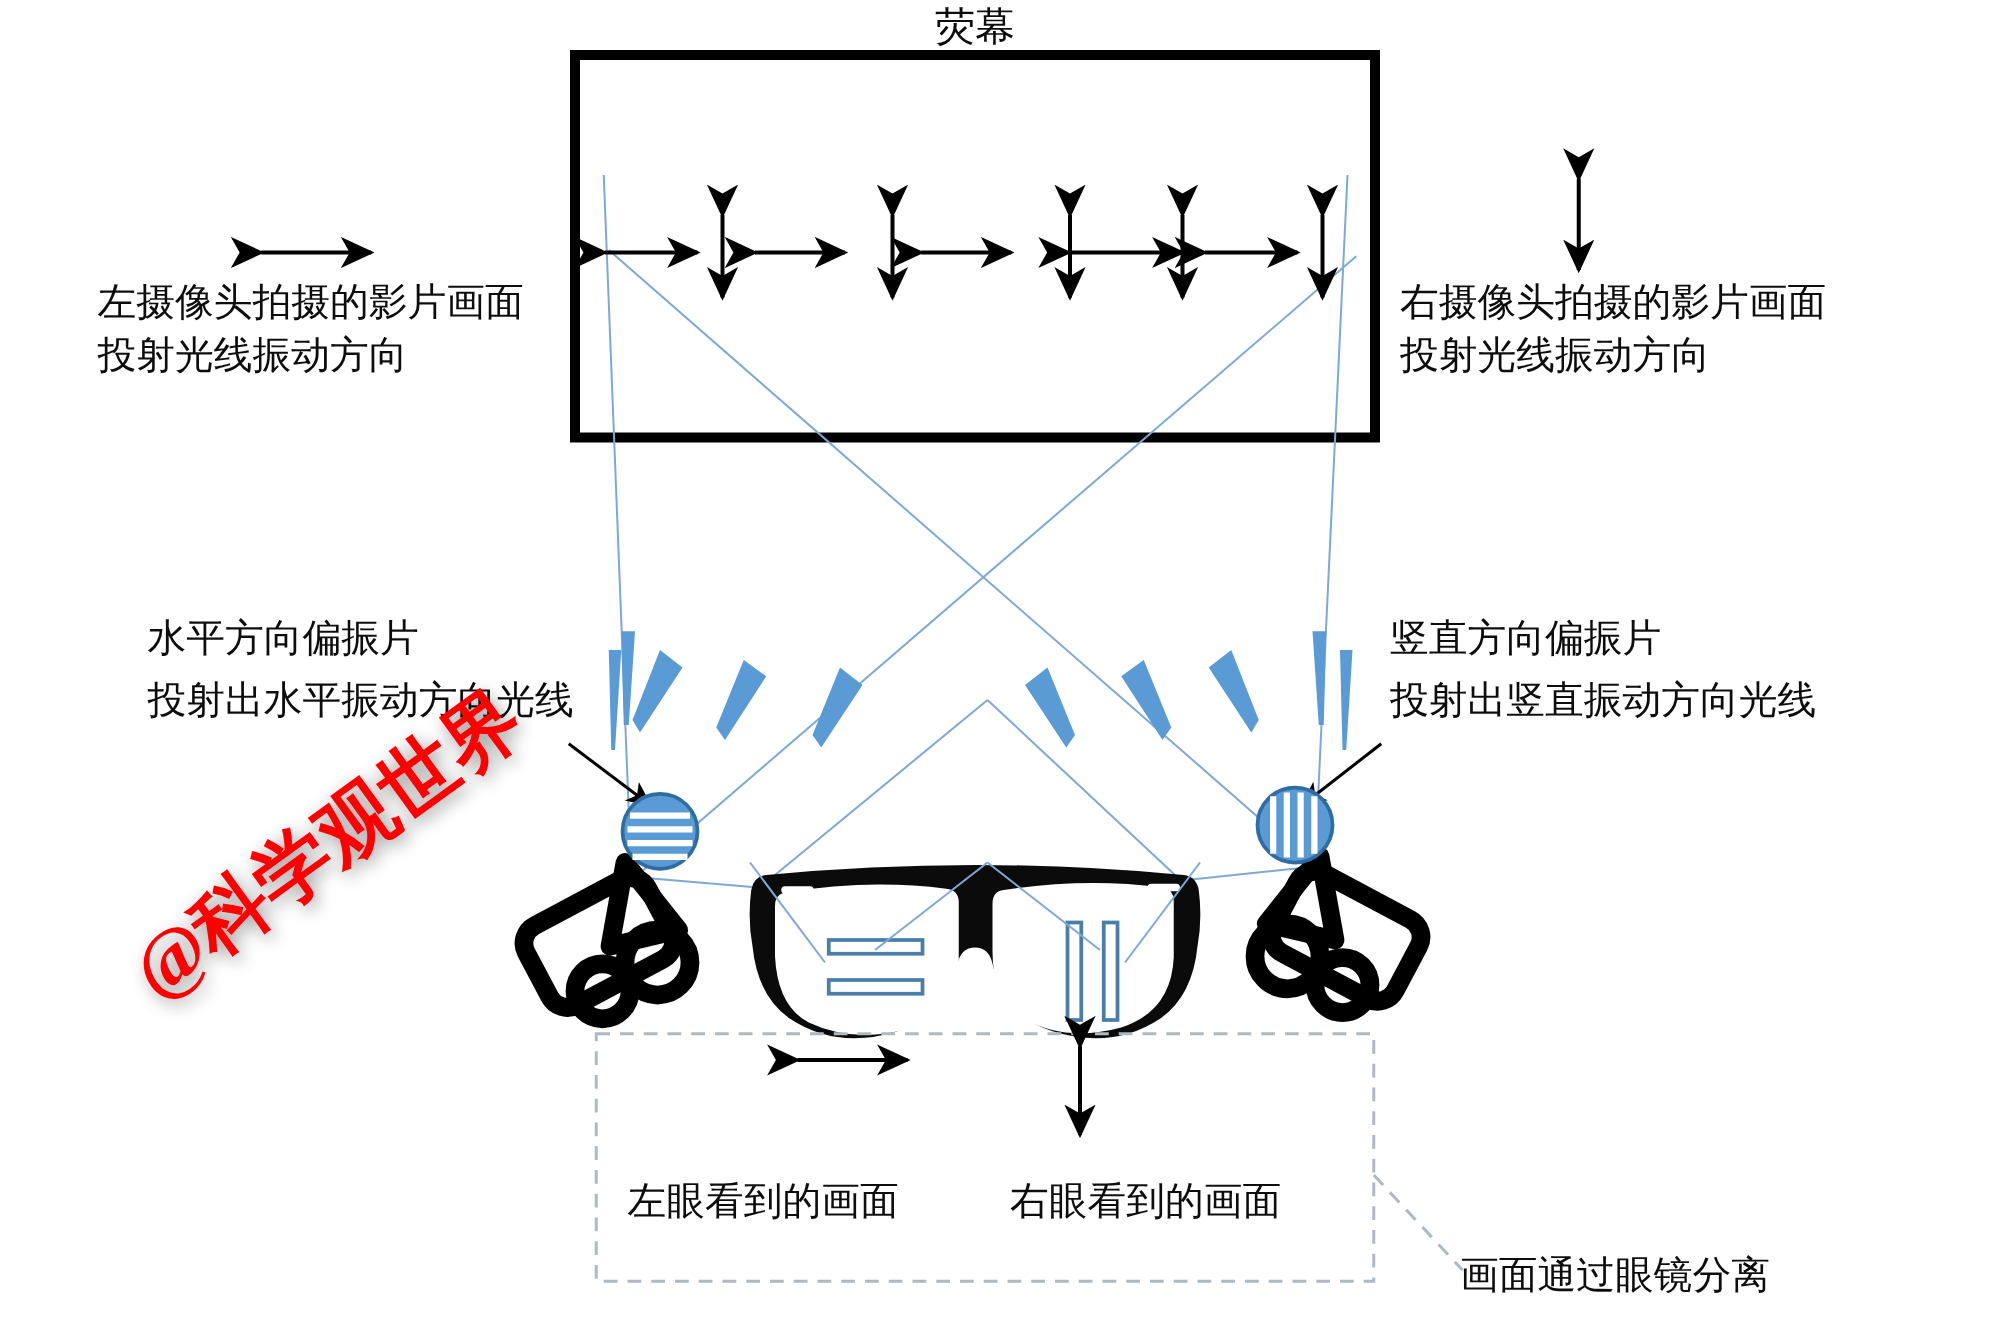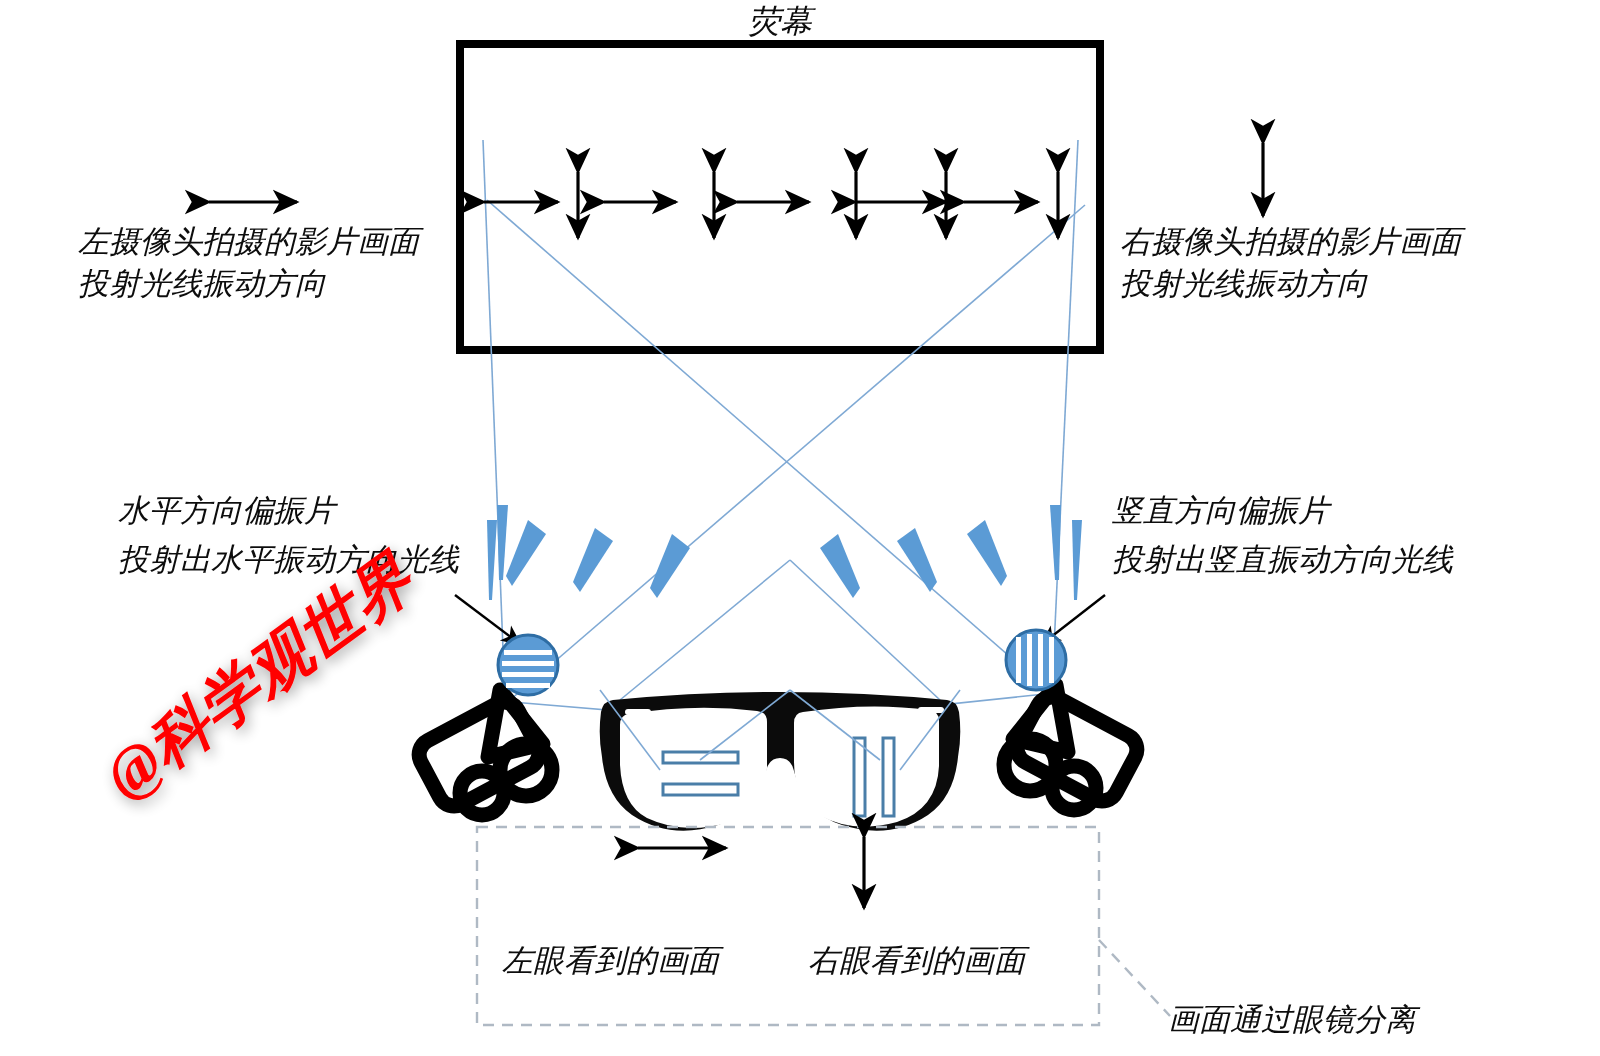--- a/index.html
+++ b/index.html
@@ -12,21 +12,20 @@
     height: 1056px;
     position: relative;
     overflow: hidden;
     font-family: "Liberation Sans", "DejaVu Sans", sans-serif;
   }
   #stage {
     position: absolute;
     left: 0; top: 0;
     width: 1600px;
     height: 1056px;
-    font-style: italic;
   }
   svg#diagram {
     position: absolute;
     left: 0; top: 0;
     width: 1600px;
     height: 1056px;
   }
   .cn-text {
     font-family: "Liberation Sans", "DejaVu Sans", sans-serif;
     fill: #0d0d0d;

